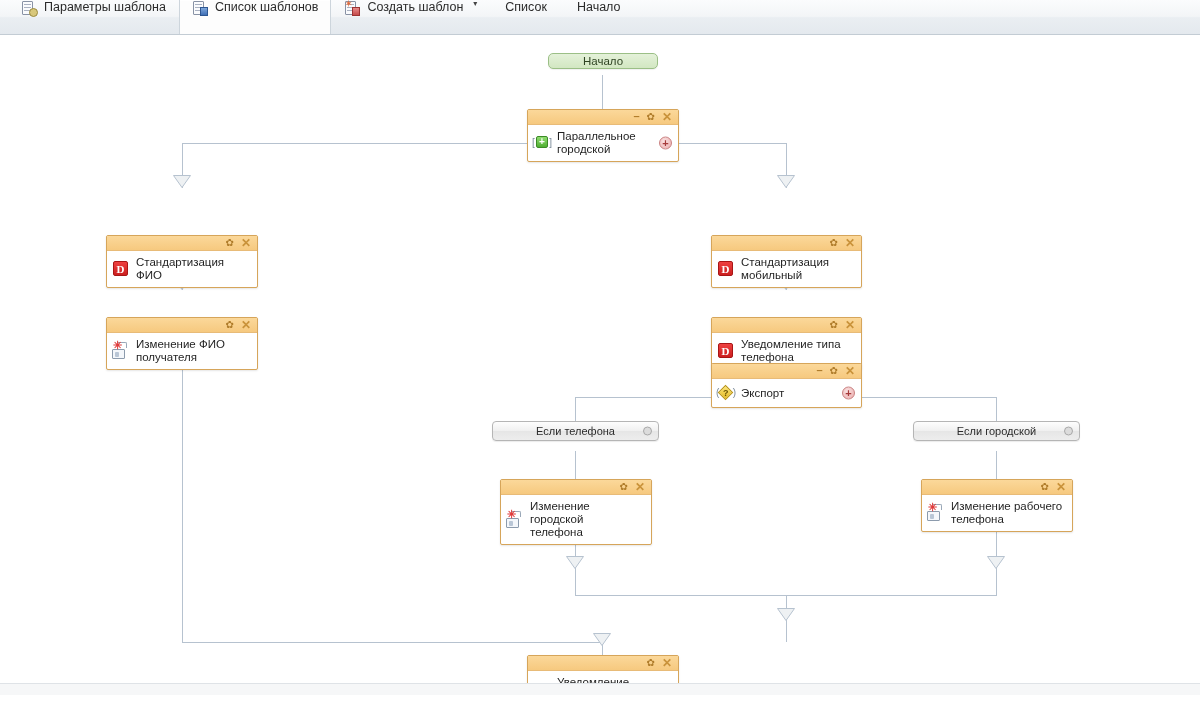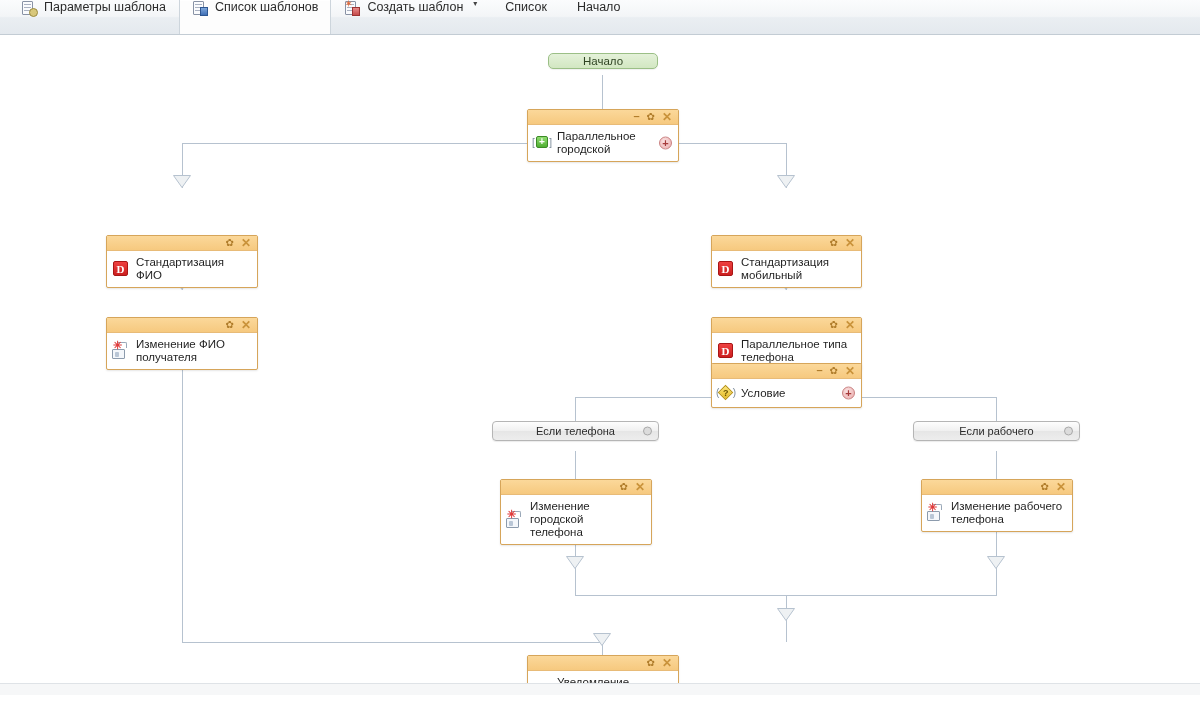--- a/index.html
+++ b/index.html
@@ -499,50 +499,50 @@
 
   <div class="node" style="left:711px; top:282px; width:151px;">
     <div class="hdr">
       <span class="gr">✿</span>
       <span class="cl">✕</span>
     </div>
     <div class="body">
       <span class="nic">
         <span class="dbadge">D</span>
       </span>
-      <span class="lbl">Параллельное типа
+      <span class="lbl">Уведомление типа
 телефона</span>
     </div>
   </div>
 
   <div class="node" style="left:711px; top:328px; width:151px;">
     <div class="hdr">
       <span class="mn">–</span>
       <span class="gr">✿</span>
       <span class="cl">✕</span>
     </div>
     <div class="body">
       <span class="nic">
         <span class="brk brkl">(</span>
         <span class="diamond"></span>
         <span class="qm">?</span>
         <span class="brk brkr">)</span>
       </span>
-      <span class="lbl">Условие</span>
+      <span class="lbl">Экспорт</span>
       <span class="plusbtn">+</span>
     </div>
   </div>
 
   <div class="pill" style="left:492px; top:386px; width:167px;">
     <span>Если телефона</span>
     <span class="pgear"></span>
   </div>
 
   <div class="pill" style="left:913px; top:386px; width:167px;">
-    <span>Если рабочего</span>
+    <span>Если городской</span>
     <span class="pgear"></span>
   </div>
 
   <div class="node" style="left:500px; top:444px; width:152px;">
     <div class="hdr">
       <span class="gr">✿</span>
       <span class="cl">✕</span>
     </div>
     <div class="body">
       <span class="nic">

